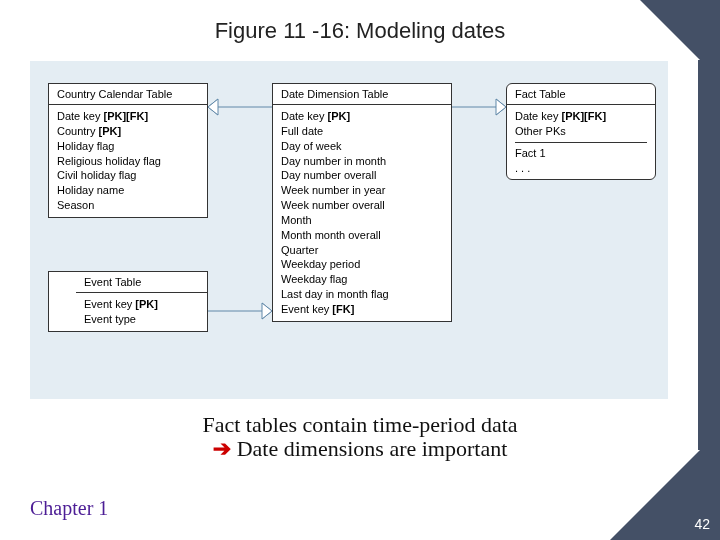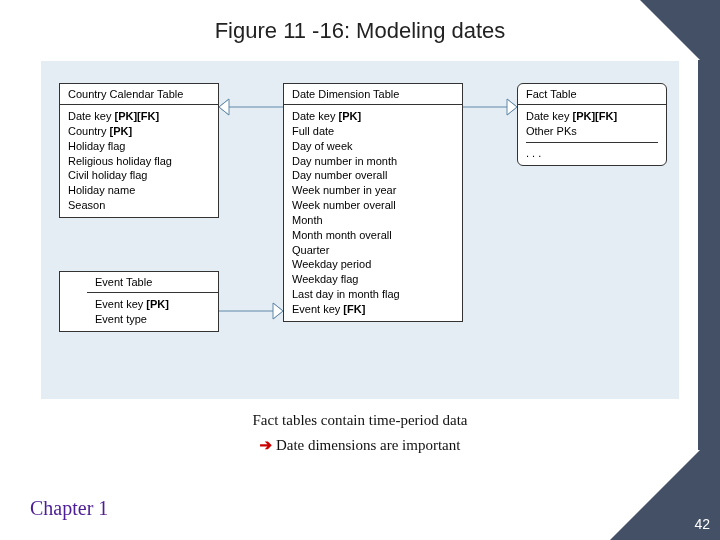--- a/index.html
+++ b/index.html
@@ -28,21 +28,21 @@
   .rightband {
     position: absolute; right: 0; top: 60px; bottom: 90px; width: 22px;
     background: #445066;
   }
   .title {
     position: absolute; top: 18px; left: 0; width: 720px;
     text-align: center;
     font-size: 22px; color: #222;
   }
   .diagram {
-    position: absolute; top: 60px; left: 40px; width: 640px; height: 340px;
+    position: absolute; top: 60px; left: 29px; width: 640px; height: 340px;
     background: #e4edf3;
     border: 1px solid #fff;
   }
   .tbl {
     position: absolute; background: #fff; border: 1px solid #333;
     font-size: 11px;
   }
   .tbl .hdr {
     padding: 4px 8px; border-bottom: 1px solid #333; font-weight: normal;
   }
@@ -60,21 +60,21 @@
 
   
   .connector {
     position: absolute; stroke: #6088a8; stroke-width: 1; fill: none;
   }
   .arrowhead { fill: #fff; stroke: #6088a8; stroke-width: 1; }
 
   .caption {
     position: absolute; left: 0; width: 720px; text-align: center;
     font-family: "Times New Roman", Times, serif;
-    font-size: 15px; color: #111;
+    font-size: 22px; color: #111;
   }
   #cap1 { top: 412px; }
   #cap2 { top: 436px; }
   .arrow-glyph { color: #cc0000; font-weight: bold; }
 
   .chapter {
     position: absolute; left: 30px; bottom: 20px;
     font-family: "Times New Roman", Times, serif;
     font-size: 20px; color: #4c1d95;
   }
@@ -154,20 +154,21 @@
 
     <div class="tbl" id="t-fact">
       <div class="hdr">Fact Table</div>
       <div class="body">
         <div>
             <div>Date key <b class="k">[PK]</b><b class="k">[FK]</b></div>
             <div>Other PKs</div>
           </div>
         <div class="sep"></div>
         <div>
+            <div>Fact 1</div>
             <div>. . .</div>
           </div>
       </div>
     </div>
 
   </div>
 
   <div class="caption" id="cap1">Fact tables contain time-period data</div>
   <div class="caption" id="cap2">
     <span class="arrow-glyph">➔</span><span> Date dimensions are important</span>

